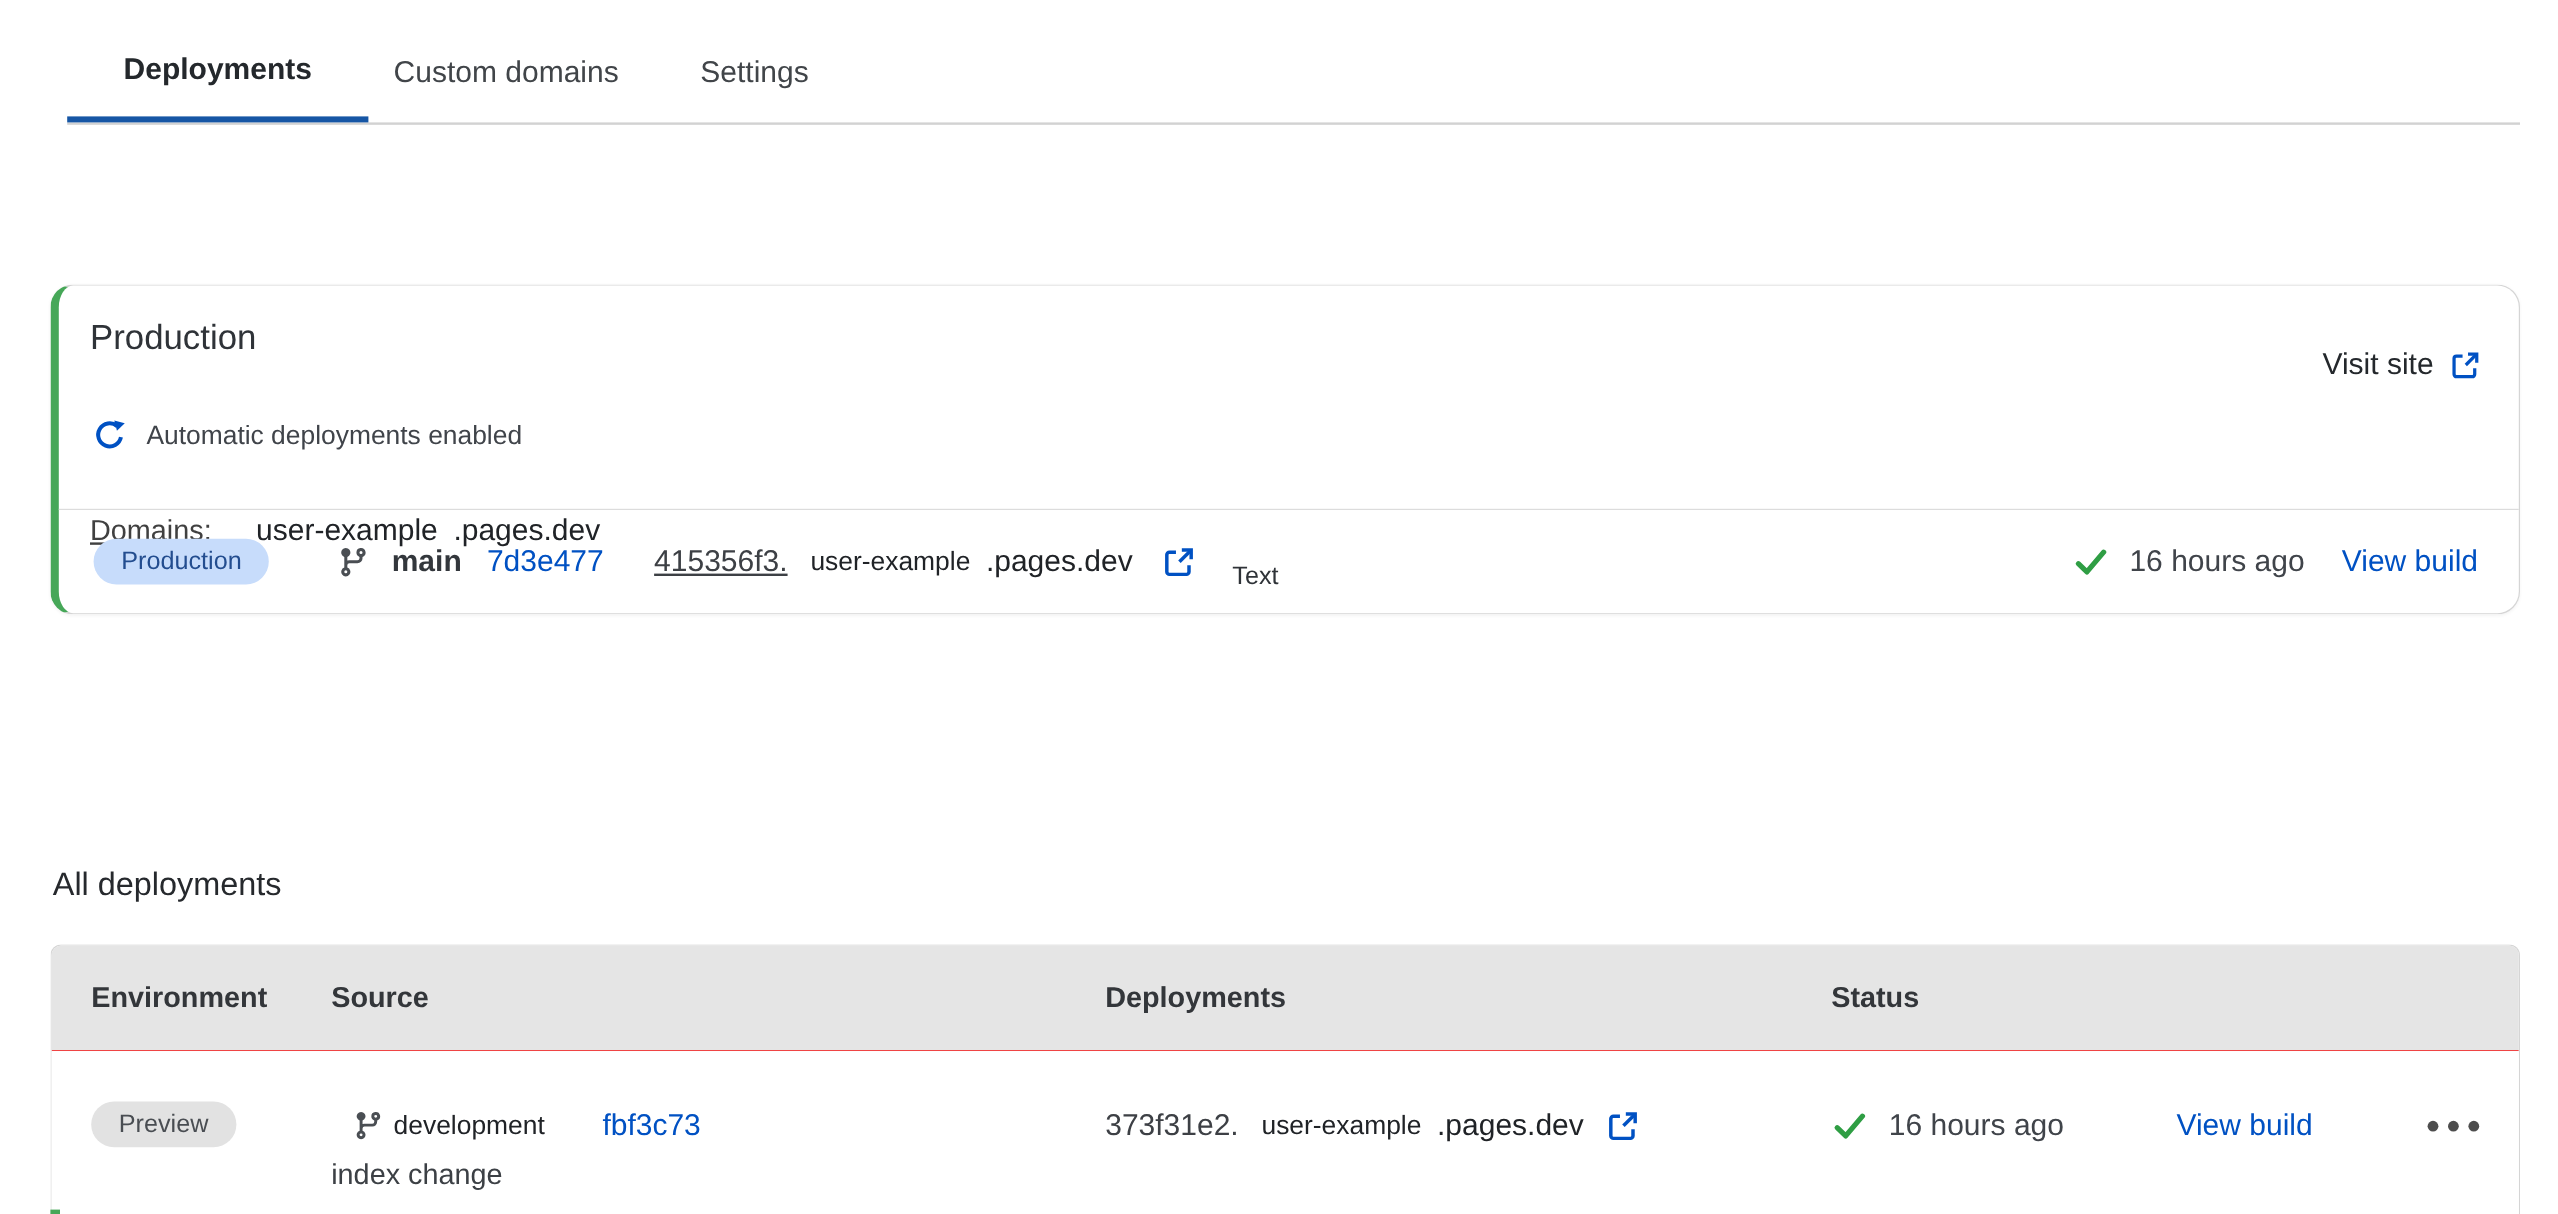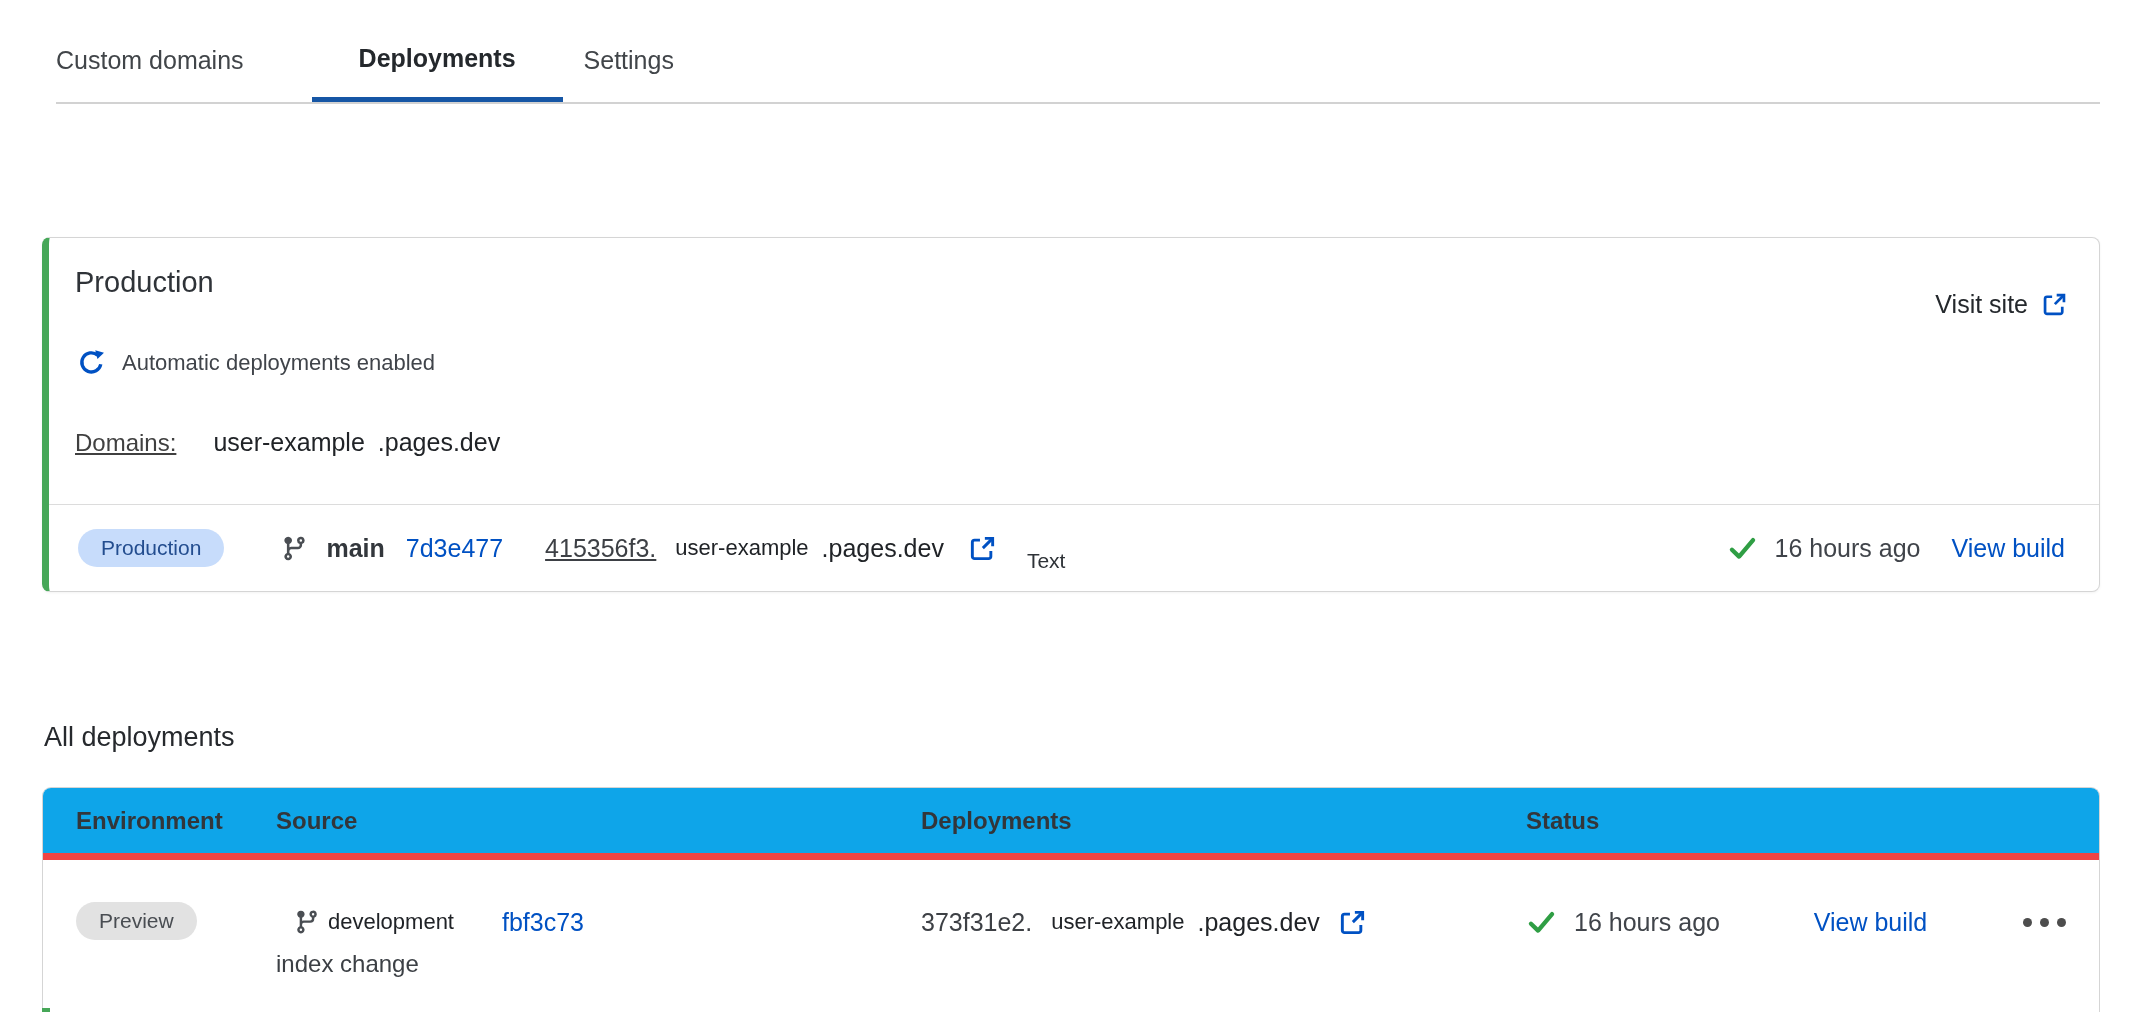--- a/index.html
+++ b/index.html
@@ -8,23 +8,23 @@
 
   
   .tabbar { position:absolute; left:56px; top:28px; width:2044px;
     display:flex; align-items:flex-end; border-bottom:2px solid #d2d2d2; }
   .tab { font-size:25px; color:#414549; padding:16px 0 27px; margin-right:68px;
     cursor:pointer; white-space:nowrap; }
   .tab.active { font-weight:700; color:#24282c; padding:16px 47px 24px;
     border-bottom:5px solid #1656a5; margin-right:21px; }
 
   
-  .prod-card { position:absolute; left:42px; top:237px; width:2058px; height:355px;
+  .prod-card { position:absolute; left:42px; top:237px; width:2058px; height:275px;
     background:#fff; border:1px solid #d5d5d5; border-left:7px solid #46a758;
-    border-radius:8px; box-shadow:0 1px 3px rgba(0,0,0,0.05); }
+    border-radius:19px; box-shadow:0 1px 3px rgba(0,0,0,0.05); }
   .prod-title { position:absolute; left:26px; top:28px; font-size:29px;
     font-weight:400; color:#2f3338; }
   .visit-site { position:absolute; right:31px; top:32px; display:flex;
     align-items:center; gap:13px; font-size:25px; font-weight:500; color:#24282c;
     cursor:pointer; text-decoration:none;margin-top:20px; }
   .auto-row { position:absolute; left:28px; top:110px; display:flex;
     align-items:center; gap:16px; font-size:22px; color:#40444a; }
   .domains-row { position:absolute; left:26px; top:190px; display:flex;
     align-items:baseline; }
   .domains-label { font-size:24px; color:#404040;text-decoration:underline; }
@@ -49,21 +49,21 @@
   .time-text { font-size:25px; color:#40444a; margin-left:17px; }
   .view-build { font-size:25px; margin-left:31px; }
   .branch-icon-wrap { display:inline-flex; margin-left:57px; }
 
   
   .all-heading { position:absolute; left:44px; top:722px; font-size:27px;
     font-weight:400; color:#26292d; }
   .deploy-table { position:absolute; left:42px; top:787px; width:2058px;
     border:1px solid #d5d5d5; border-bottom:none; border-radius:9px 9px 0 0;
     background:#fff; }
-  .thead { height:72px; background:#0ea5e9; border-bottom:7px solid #ef4444;
+  .thead { height:88px; background:#e5e5e5; border-bottom:1px solid #ef4444;
     border-radius:8px 8px 0 0; display:grid;
     grid-template-columns:200px 645px 605px 1fr; align-items:center;
     padding-left:33px; }
   .th { font-size:24px; font-weight:700; color:#33363a; }
   .trow { height:176px; display:grid; grid-template-columns:200px 645px 605px 1fr;
     padding-left:33px; border-bottom:5px solid #d946ef; background:#fff; }
   .cell { padding-top:42px; }
   .line1 { display:flex; align-items:center; height:40px; }
   .src-branch { font-size:22px; color:#202327; margin-left:8px; }
   .src-commit { font-size:25px; margin-left:48px; }
@@ -75,22 +75,22 @@
   .dots { display:flex; align-items:center; gap:8px; cursor:pointer; padding:6px 2px; }
   .dots i { width:9px; height:9px; border-radius:50%; background:#4d4d4d; display:block; }
   .next-row-peek { position:absolute; left:42px; top:1008px; width:8px; height:4px;
     background:#46a758; }
   svg { display:block; }
 </style>
 </head>
 <body>
 
 <nav class="tabbar">
+  <div class="tab active">Deployments</div>
   <div class="tab">Custom domains</div>
-  <div class="tab active">Deployments</div>
   <div class="tab">Settings</div>
 </nav>
 
 <section class="prod-card">
   <h2 class="prod-title">Production</h2>
 
   <a class="visit-site">
     <span>Visit site</span>
     <span class="ext-icon" style="margin-left:0">
       <svg width="27" height="27" viewBox="0 0 16 16">

